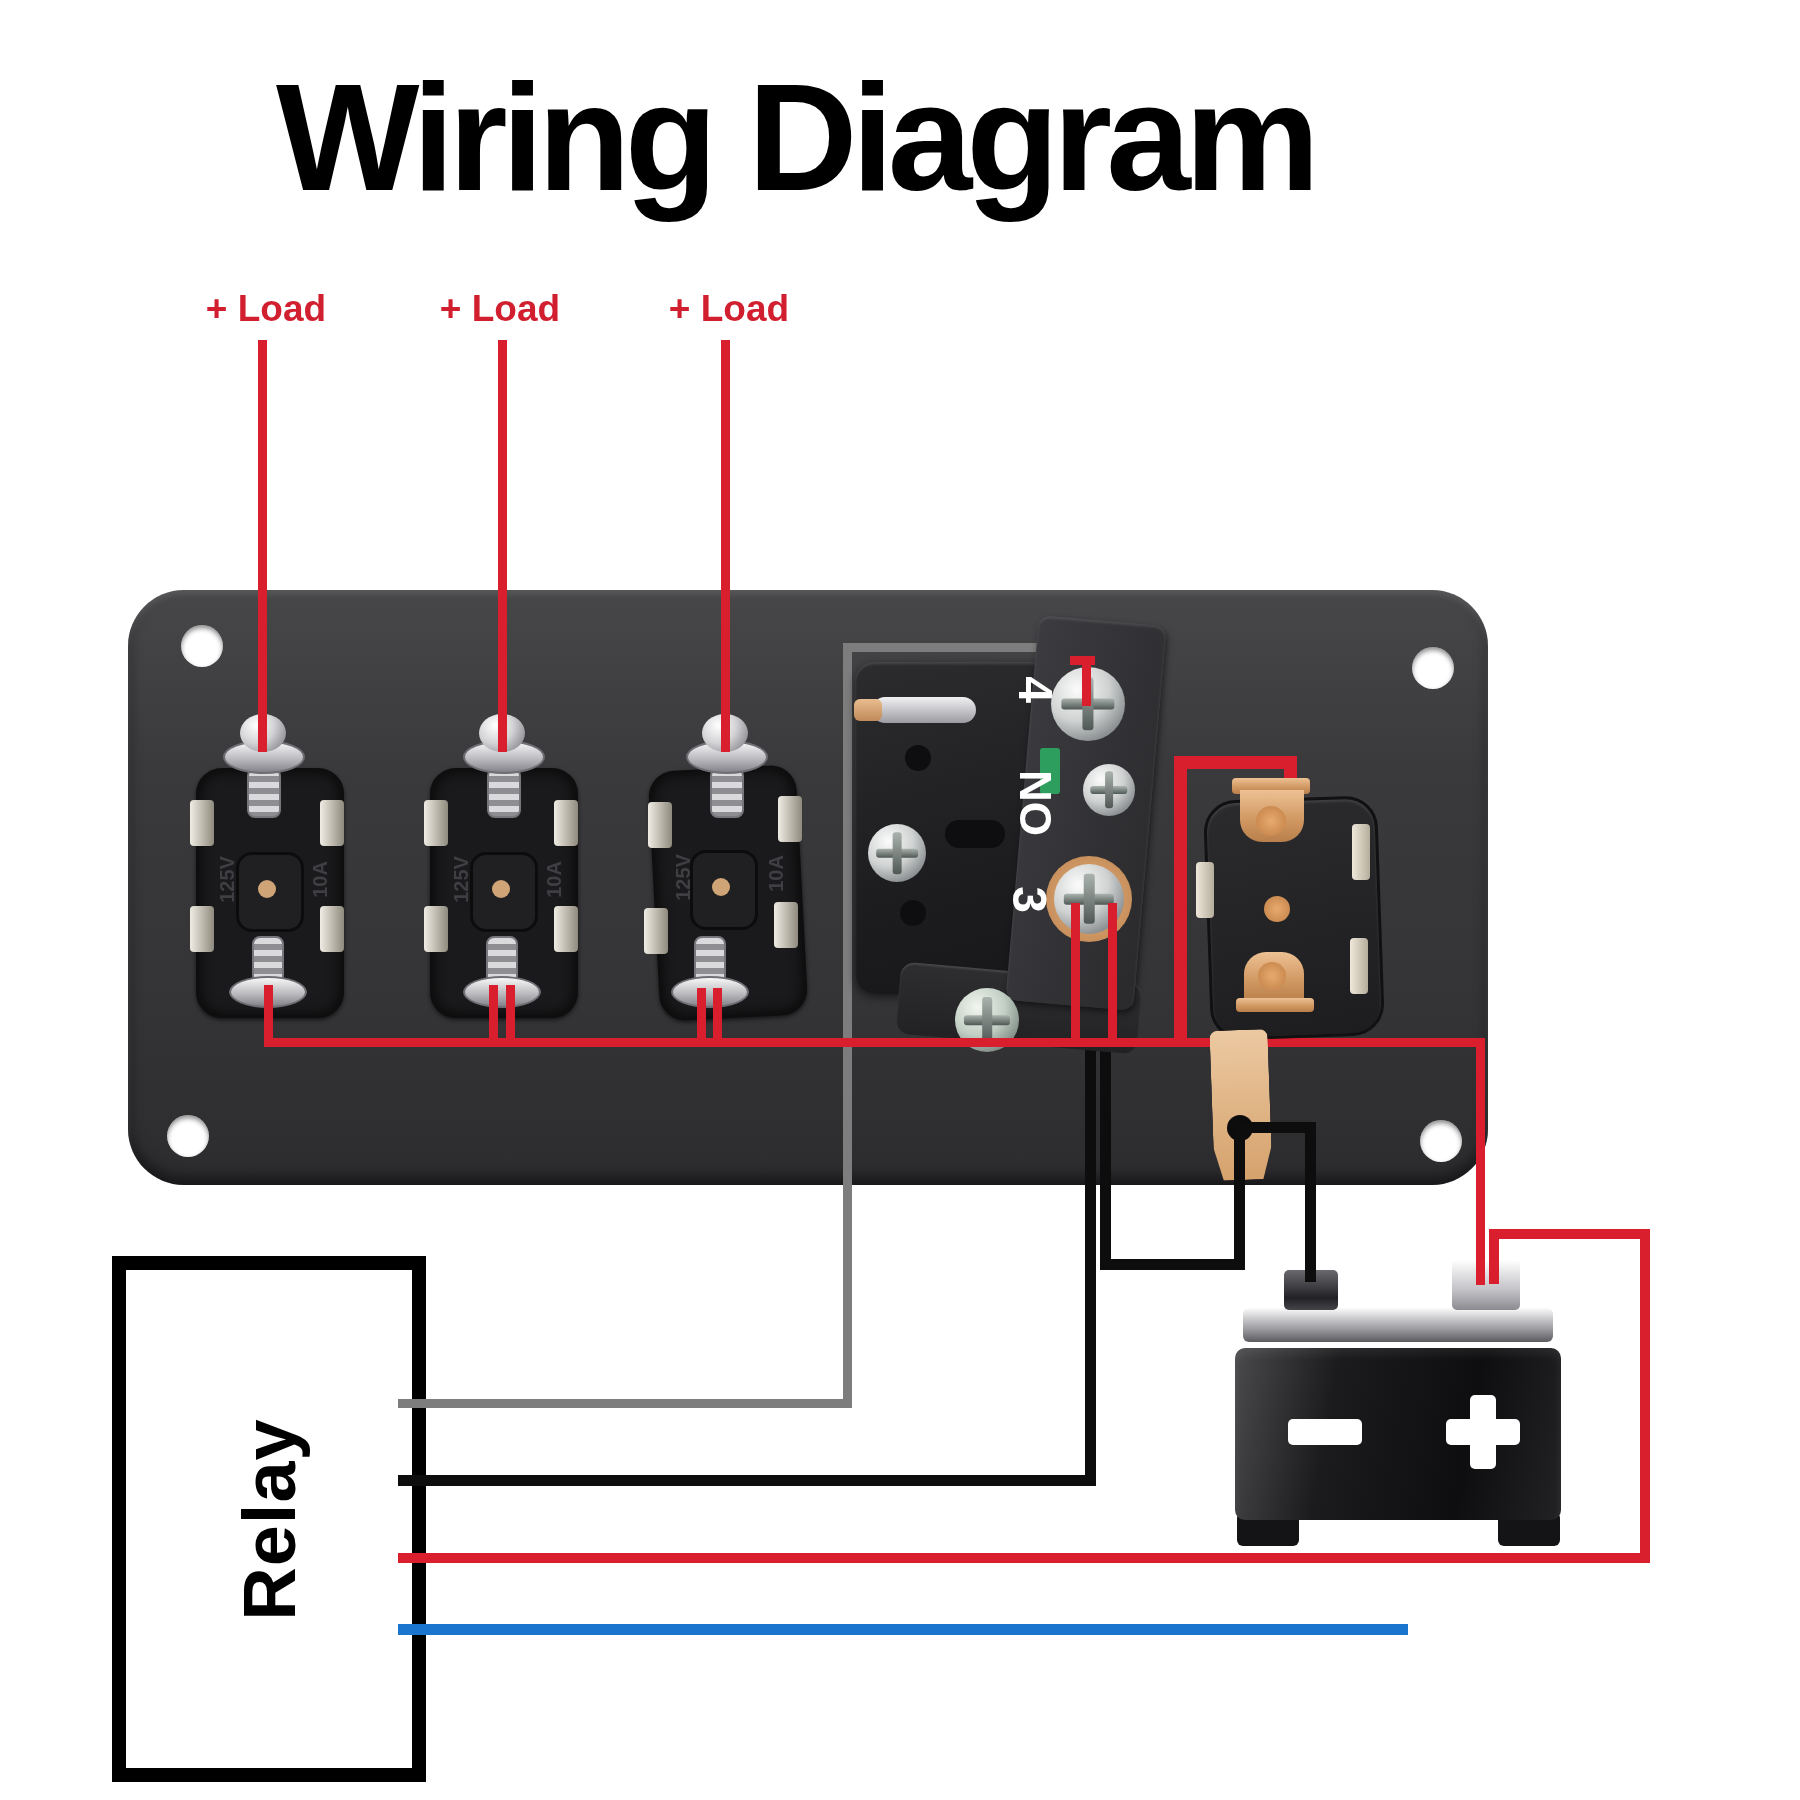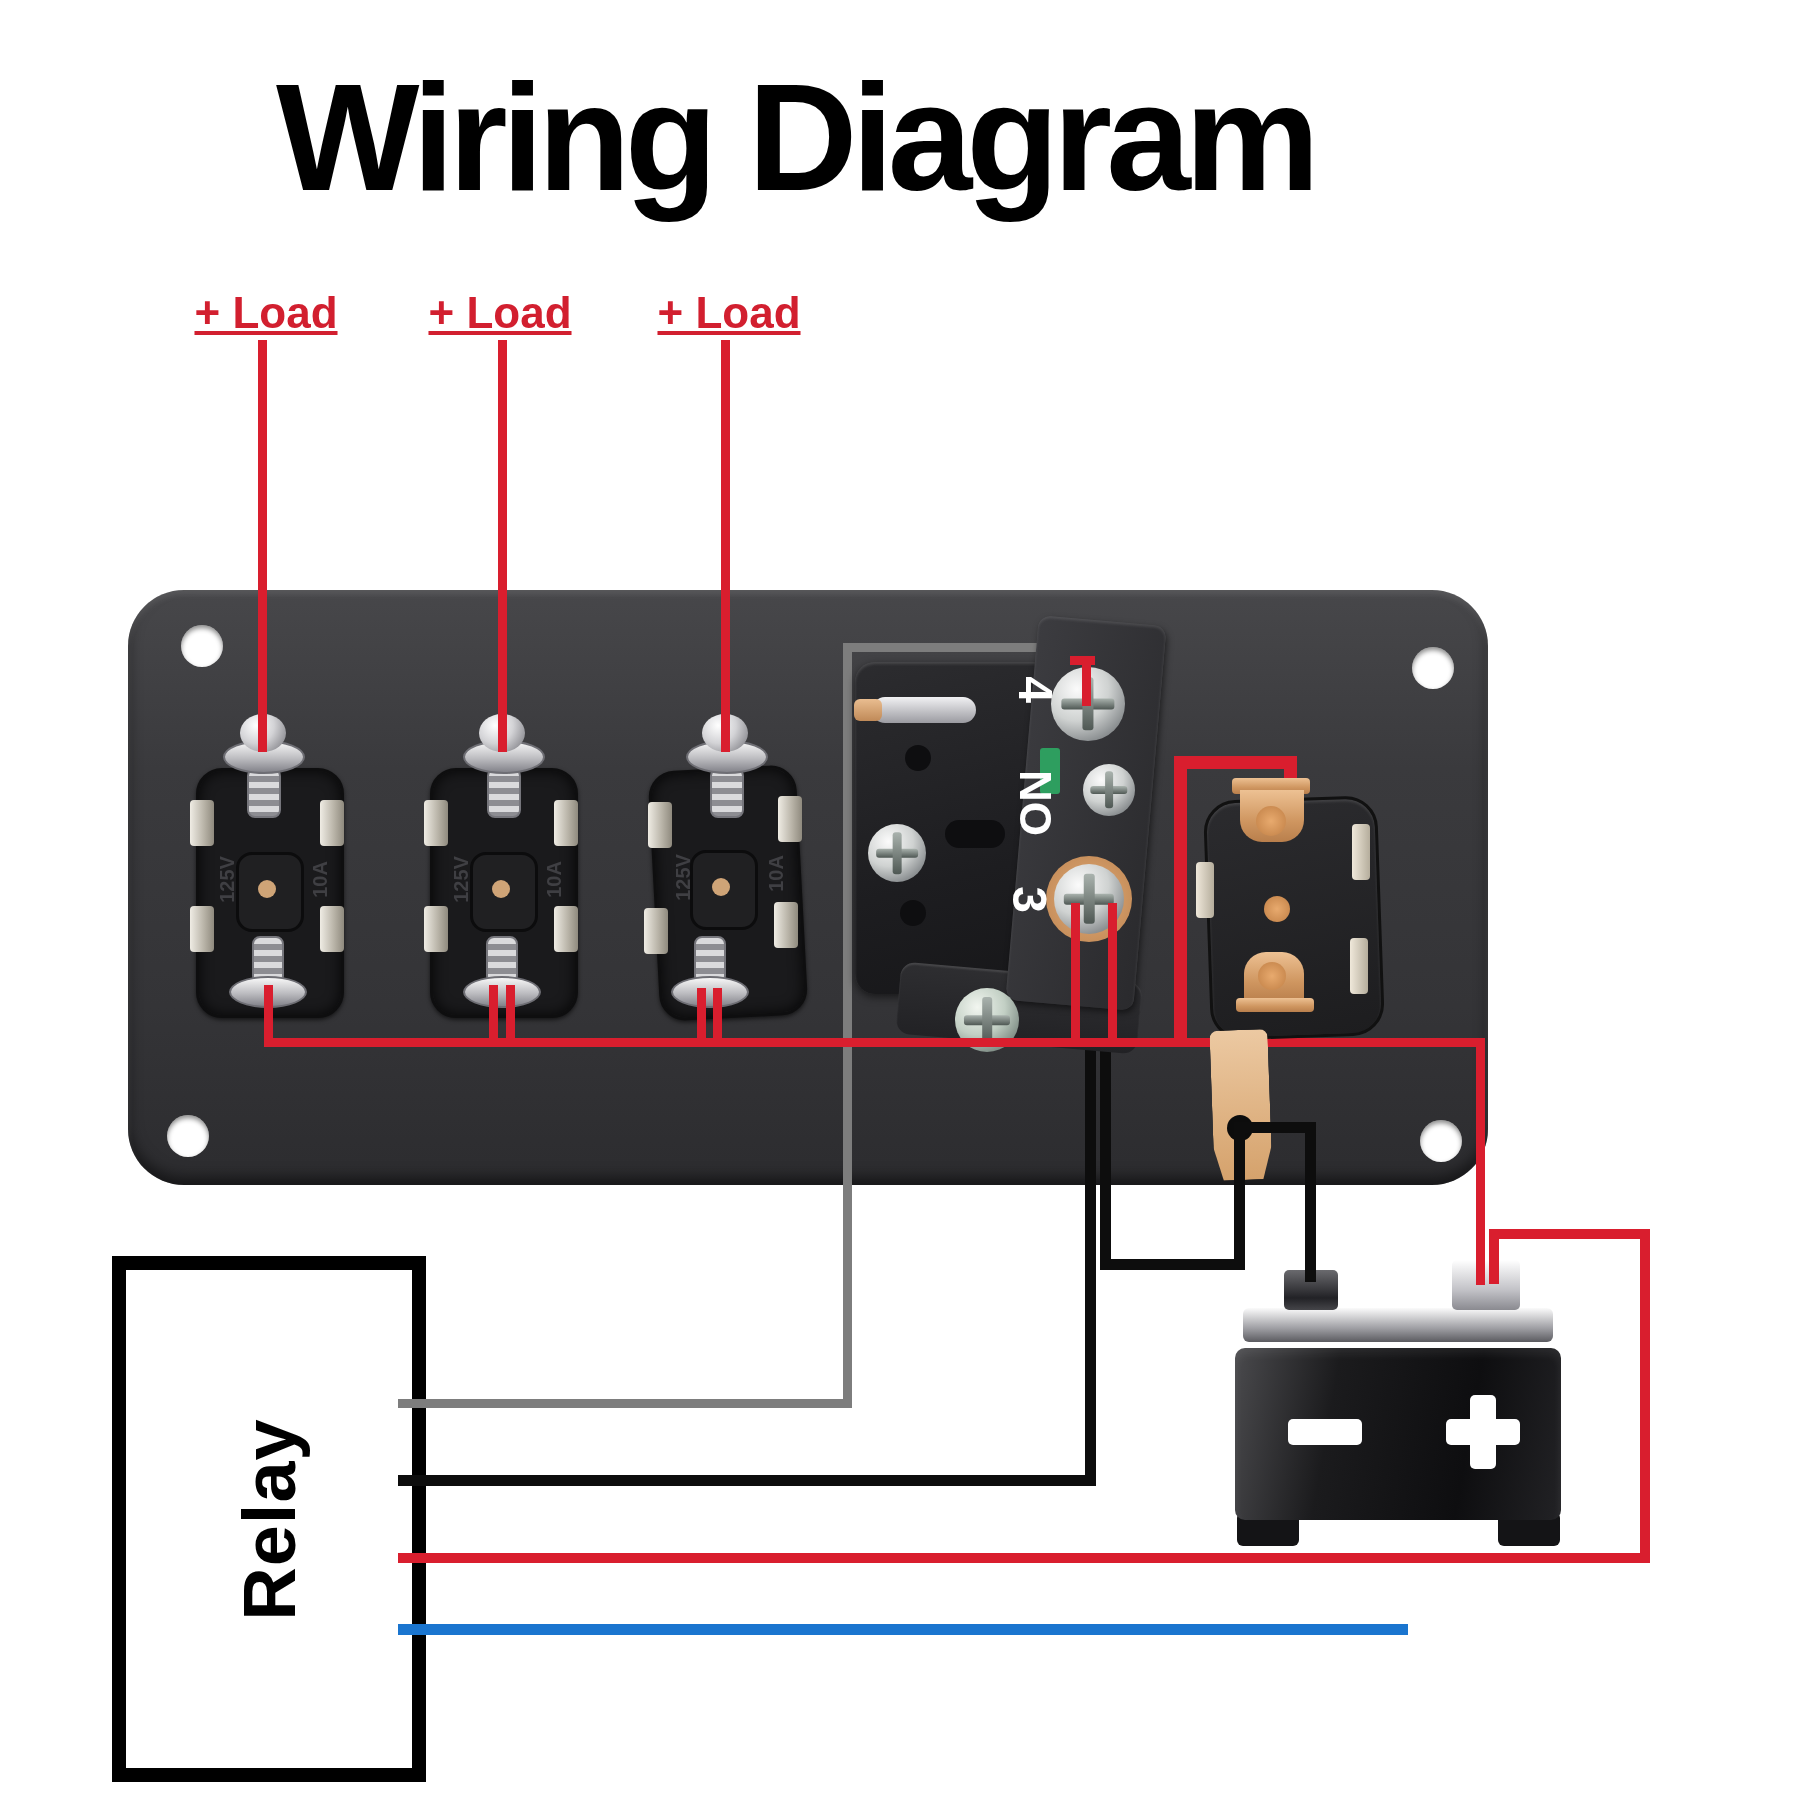--- a/index.html
+++ b/index.html
@@ -2,22 +2,22 @@
 <html style="--wire-red: #d91e2e; --wire-black: #0d0d0d; --wire-gray: #7d7d7d; --wire-blue: #1a75cf; --label-red: #d21f2f; --panel-gray: #3a3a3d;"><head>
 <meta charset="utf-8">
 <style>
   html,body{margin:0;padding:0;background:#fff;}
   #stage{position:relative;width:1800px;height:1786px;background:#fff;overflow:hidden;
          font-family:"Liberation Sans",sans-serif;}
   .abs{position:absolute;}
   
   #title{left:0;top:50px;width:1590px;text-align:center;font-size:152px;font-weight:bold;
          letter-spacing:-6px;color:#000;}
-  .load-label{font-size:44px;font-weight:bold;color:var(--label-red);white-space:nowrap;
-              transform:translateX(-50%);text-decoration:underline;}
+  .load-label{font-size:37px;font-weight:bold;color:var(--label-red);white-space:nowrap;
+              transform:translateX(-50%);}
   #ignition-label{left:1438px;top:1608px;font-size:44px;font-weight:bold;color:var(--wire-blue);}
   
   .wire{position:absolute;z-index:25;}
   .w-red{background:var(--wire-red);}
   .w-black{background:var(--wire-black);z-index:21;}
   .w-gray{background:var(--wire-gray);z-index:21;}
   .w-blue{background:var(--wire-blue);}
   
   #panel{left:128px;top:590px;width:1360px;height:595px;border-radius:56px;z-index:10;
          background:linear-gradient(180deg,#47474a 0%,#3a3a3d 30%,#343437 70%,#2c2c2f 100%);

